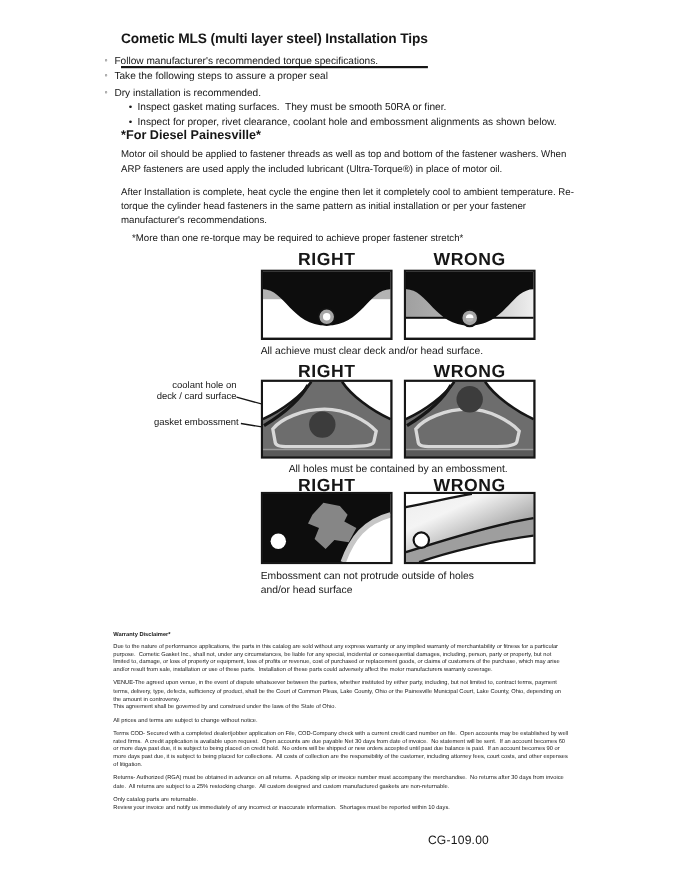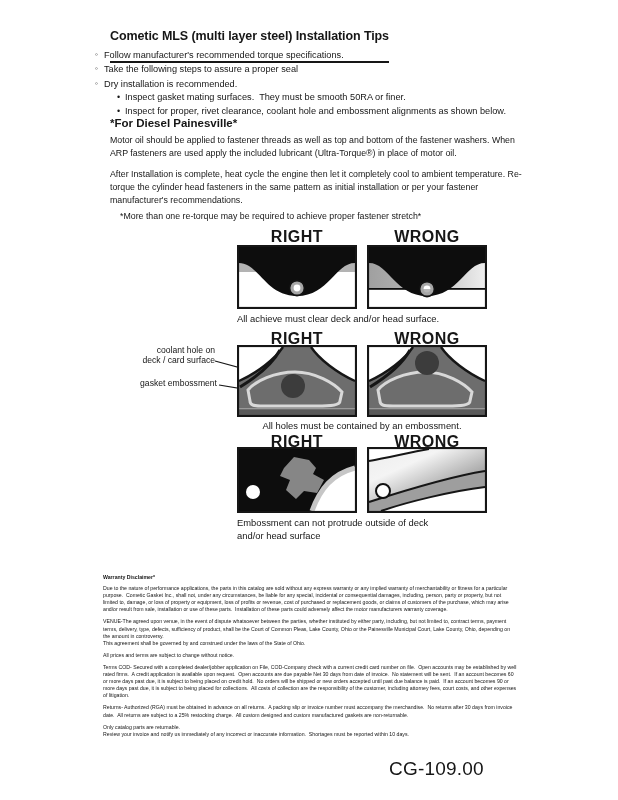--- a/index.html
+++ b/index.html
@@ -39,21 +39,21 @@
   .ann{font-size:8.6px;line-height:10.3px;text-align:right;}
   .ann1{left:118px;top:345px;width:97px;}
   .ann2{left:118px;top:378px;width:99px;}
   .leaders{left:110px;top:330px;pointer-events:none;}
 
   .legal{left:103px;top:574px;width:414px;font-size:5.2px;line-height:7.1px;}
   .legal .lh{font-weight:bold;margin-bottom:4px;}
   .legal .lp{margin-bottom:5px;white-space:pre-wrap;}
   .legal .lp0{margin-bottom:0;white-space:pre-wrap;}
 
-  .footer{left:389px;top:758px;font-size:19px;letter-spacing:0.2px;}
+  .footer{left:389px;top:758px;font-size:11px;letter-spacing:0.2px;}
 
   
   .fB{fill:var(--c-black);} .fW{fill:#ffffff;} .fDeck{fill:var(--c-deck);}
   .fGasket{fill:var(--c-gasket);} .fHole{fill:var(--c-hole);} .fPatch{fill:var(--c-patch);}
   .fRivet{fill:var(--c-rivet);}
   .sEmb{stroke:var(--c-emboss);stroke-width:3;fill:none;}
   .sBand{stroke:var(--c-band);stroke-width:5;fill:none;}
   .sInk{stroke:var(--c-ink);fill:none;}
   .box{fill:none;stroke:var(--c-ink);stroke-width:2.2;}
   .fBot{fill:var(--c-bottomband);}
@@ -181,21 +181,21 @@
     <path d="M2,14 C24,10 44,5 62,2 L118,2 L118,24 C80,30 30,46 2,55 Z" fill="url(#gBand)"></path>
     <path d="M2,14 C24,10 44,5 62,2" class="sInk" stroke-width="2"></path>
     <path d="M2,55 C30,46 80,30 118,24 L118,40 C85,44 40,55 14,64 L2,64 Z" fill="#9e9e9e"></path>
     <path d="M118,24 C80,30 30,46 2,55" class="sInk" stroke-width="2.2"></path>
     <path d="M118,40 C85,44 40,55 14,64" class="sInk" stroke-width="2"></path>
     <circle cx="16" cy="44" r="7" class="fW" stroke="#111" stroke-width="2"></circle>
     <rect x="1" y="1" width="118" height="64" class="box"></rect>
   </svg>
 
   <div class="t cap cap3">
-    <div>Embossment can not protrude outside of deck</div>
+    <div>Embossment can not protrude outside of holes</div>
     <div>and/or head surface</div>
   </div>
 
   <div class="t legal">
     <div class="lh">Warranty Disclaimer*</div>
     <div class="lp">Due to the nature of performance applications, the parts in this catalog are sold without any express warranty or any implied warranty of merchantability or fitness for a particular purpose.  Cometic Gasket Inc., shall not, under any circumstances, be liable for any special, incidental or consequential damages, including, person, party or property, but not limited to, damage, or loss of property or equipment, loss of profits or revenue, cost of purchased or replacement goods, or claims of customers of the purchase, which may arise and/or result from sale, installation or use of these parts.  Installation of these parts could adversely affect the motor manufacturers warranty coverage.</div>
     <div class="lp0">VENUE-The agreed upon venue, in the event of dispute whatsoever between the parties, whether instituted by either party, including, but not limited to, contract terms, payment terms, delivery, type, defects, sufficiency of product, shall be the Court of Common Pleas, Lake County, Ohio or the Painesville Municipal Court, Lake County, Ohio, depending on the amount in controversy.</div>
     <div class="lp">This agreement shall be governed by and construed under the laws of the State of Ohio.</div>
     <div class="lp">All prices and terms are subject to change without notice.</div>
     <div class="lp">Terms COD- Secured with a completed dealer/jobber application on File, COD-Company check with a current credit card number on file.  Open accounts may be established by well rated firms.  A credit application is available upon request.  Open accounts are due payable Net 30 days from date of invoice.  No statement will be sent.  If an account becomes 60 or more days past due, it is subject to being placed on credit hold.  No orders will be shipped or new orders accepted until past due balance is paid.  If an account becomes 90 or more days past due, it is subject to being placed for collections.  All costs of collection are the responsibility of the customer, including attorney fees, court costs, and other expenses of litigation.</div>

